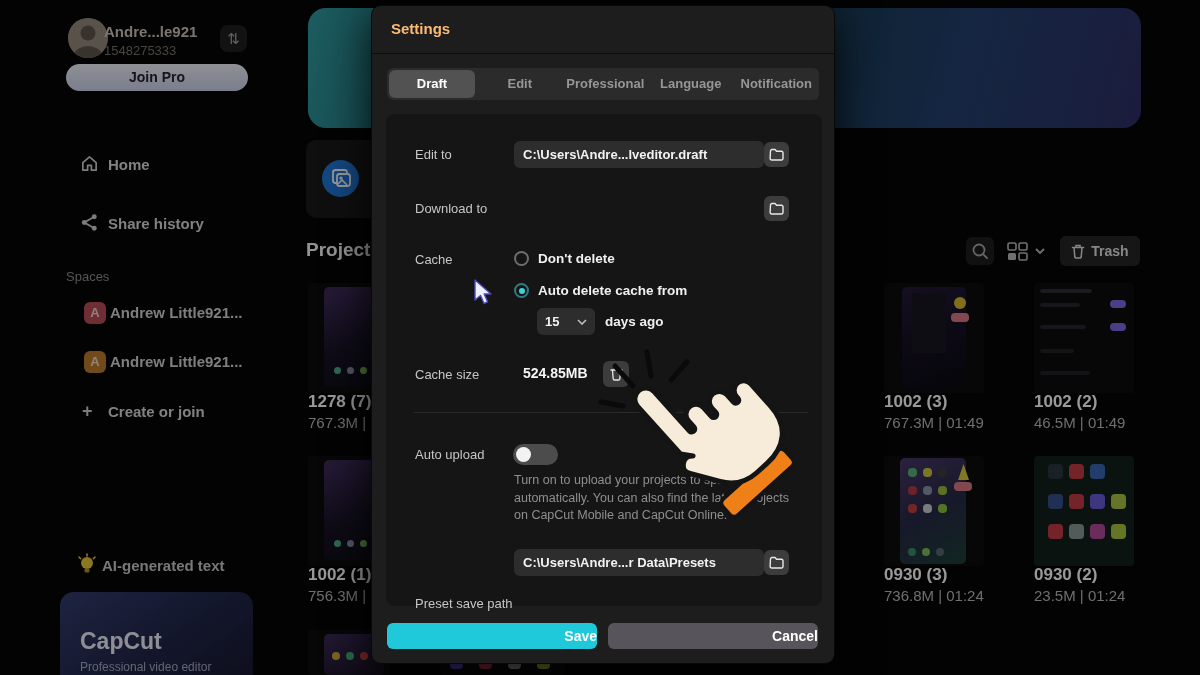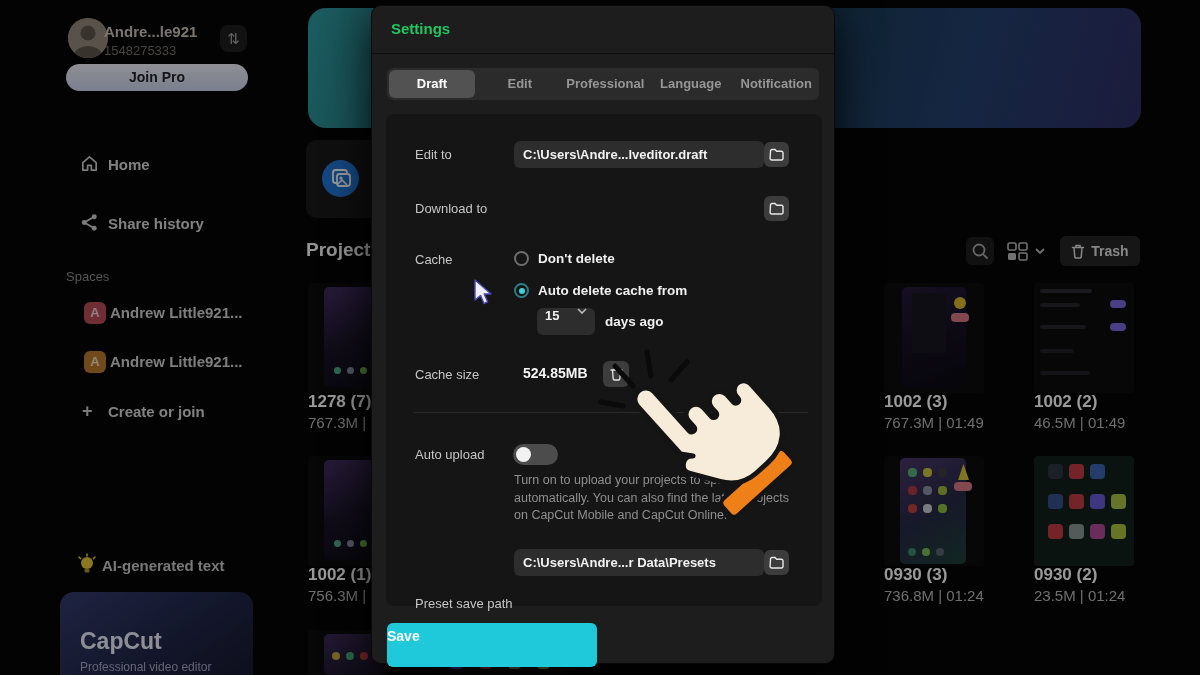--- a/index.html
+++ b/index.html
@@ -52,52 +52,52 @@
   .card-title { font-size:17px; font-weight:bold; color:#ffffff; }
   .card-meta  { font-size:15px; color:#b9b9b9; }
   .thumb { background:#0c0c0c; border-radius:4px; overflow:hidden; position:absolute; }
   .dotrow { position:absolute; display:flex; gap:6px; }
   .dot { border-radius:4px; }
 
   
   .dialog { left:371px; top:5px; width:464px; height:659px; z-index:10;
             background:#1d1d1d; border-radius:10px; border:1px solid #090909;
             box-shadow:0 10px 45px rgba(0,0,0,0.85); }
-  .dlg-title { position:absolute; left:19px; top:14px; font-size:15px; font-weight:bold; color:#22c55e; }
+  .dlg-title { position:absolute; left:19px; top:14px; font-size:15px; font-weight:bold; color:#fdba74; }
   .dlg-hdiv { position:absolute; left:0; top:47px; width:100%; height:1px; background:#0d0d0d; }
   .tabbar { position:absolute; left:15px; top:62px; width:432px; height:32px;
             background:#2b2b2b; border-radius:6px; display:flex; align-items:center;justify-content:space-between; }
   .tab { font-size:13px; font-weight:bold; color:#969696; text-align:center; line-height:32px; flex:1; }
   .tab.active { flex:0 0 86px; height:28px; line-height:28px; margin:2px;
                 background:#525252; border-radius:6px; color:#ffffff; }
   .dlg-content { position:absolute; left:14px; top:108px; width:436px; height:492px;
                  background:#151515; border-radius:8px; }
   .f-label { position:absolute; font-size:13px; color:#c6c6c6; }
   .f-input { position:absolute; width:250px; height:27px; background:#2d2d2d; border-radius:6px;
              color:#f2f2f2; font-size:13px; font-weight:bold; line-height:27px; padding:0 9px;
              white-space:nowrap; overflow:hidden; }
   .icon-btn { position:absolute; width:25px; height:25px; background:#3c3c3c; border-radius:6px;
               display:flex; align-items:center; justify-content:center; }
   .radio { position:absolute; width:15px; height:15px; border-radius:50%; border:2px solid #6e6e6e; }
   .radio.sel { border:2px solid #2f7d84; }
   .radio.sel::after { content:""; position:absolute; left:2.5px; top:2.5px; width:6px; height:6px;
                       border-radius:50%; background:#3fd0d8; }
   .opt-label { position:absolute; font-size:13.5px; font-weight:bold; color:#f0f0f0; }
   .dropdown { position:absolute; width:58px; height:27px; background:#2d2d2d; border-radius:6px;
-              display:flex; align-items:flex-start; justify-content:space-between; padding:0 8px; }
+              display:flex; align-items:center; justify-content:space-between; padding:0 8px; }
   .dd-val { font-size:13px; font-weight:bold; color:#f2f2f2; }
   .cache-val { position:absolute; font-size:14px; font-weight:bold; color:#f5f5f5; }
   .c-div { position:absolute; left:28px; width:394px; height:1px; background:#2a2a2a; }
   .toggle { position:absolute; width:45px; height:21px; border-radius:11px; background:#4c4c4c; }
   .toggle::after { content:""; position:absolute; left:3px; top:3px; width:15px; height:15px;
                    border-radius:50%; background:#f2f2f2; }
   .desc { position:absolute; left:128px; top:358px; width:280px; font-size:12.5px;
           line-height:17.5px; color:#8f8f8f; }
-  .btn { position:absolute; top:617px; width:210px; height:44px; border-radius:6px;
-         font-size:14px; font-weight:bold; color:#ffffff; text-align:left; line-height:26px; }
+  .btn { position:absolute; top:617px; width:210px; height:26px; border-radius:6px;
+         font-size:14px; font-weight:bold; color:#ffffff; text-align:right; line-height:26px; }
   .btn-save { left:15px; background:#1fc9da; color:#fdfdfd; }
   .btn-cancel { left:236px; background:#57545c; }
 
   .cursor-layer { position:absolute; inset:0; z-index:30; pointer-events:none; }
 </style>
 </head>
 <body>
 
 <div class="screen">
 
@@ -368,20 +368,21 @@
       <div class="f-label" style="left:29px; top:442px;margin-top:40px;">Preset save path</div>
       <div class="f-input" style="left:128px; top:435px;">C:\Users\Andre...r Data\Presets</div>
       <div class="icon-btn" style="left:378px; top:436px;">
         <svg width="15" height="13" viewBox="0 0 15 13">
           <path d="M1.5 3 a1.5 1.5 0 0 1 1.5-1.5 h3 l1.6 1.8 h4.9 a1.5 1.5 0 0 1 1.5 1.5 v5.7 a1.5 1.5 0 0 1 -1.5 1.5 h-9.9 a1.5 1.5 0 0 1 -1.5-1.5 z" fill="none" stroke="#e8e8e8" stroke-width="1.4"></path>
         </svg>
       </div>
     </div>
 
     <div class="btn btn-save">Save</div>
+    <div class="btn btn-cancel">Cancel</div>
   </div>
 
   <div class="cursor-layer">
     <svg class="abs" style="left:472px; top:278px;" width="22" height="28" viewBox="0 0 22 28">
       <polygon points="3,2 3,22 8.6,17.5 12,25.5 15.6,23.8 12.2,16 19,16" fill="#eef0ff" stroke="#4a4ab8" stroke-width="1.4" stroke-linejoin="round"></polygon>
     </svg>
 
     <svg class="abs" style="left:595px; top:348px; overflow:visible;" width="220" height="210" viewBox="0 0 220 210">
 
       <g stroke="#0a0a0a" stroke-width="5" stroke-linecap="round">

